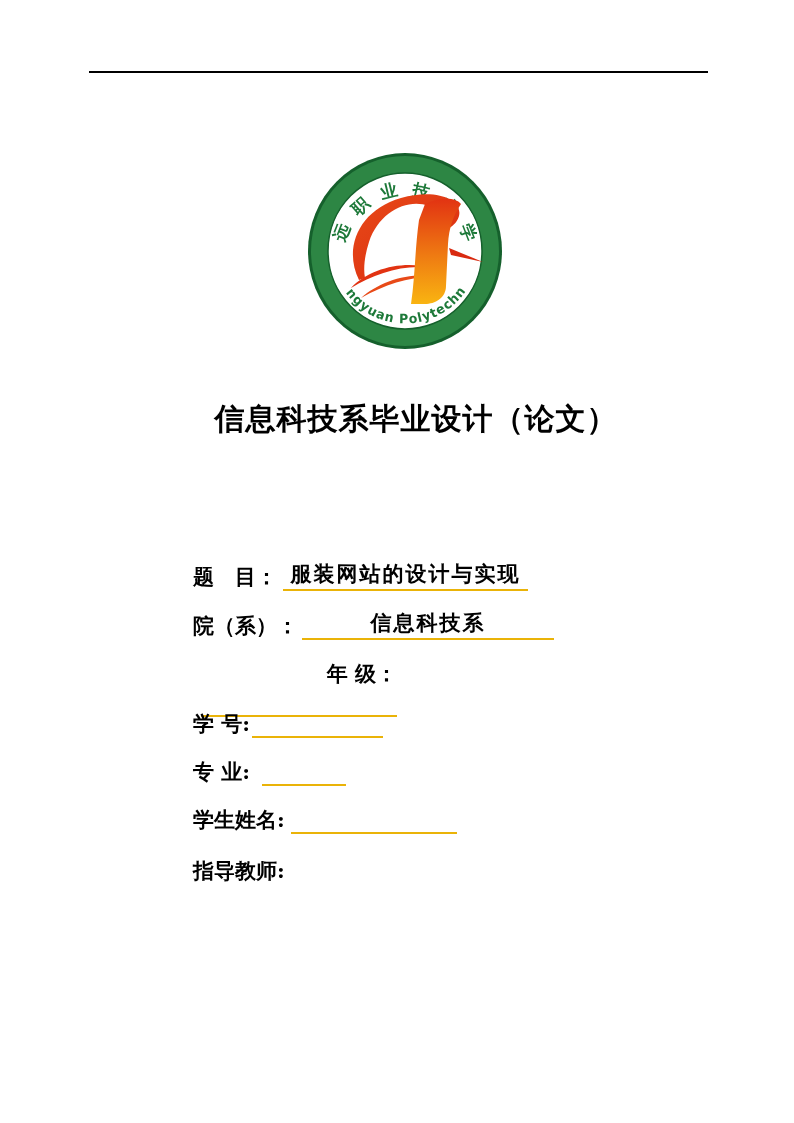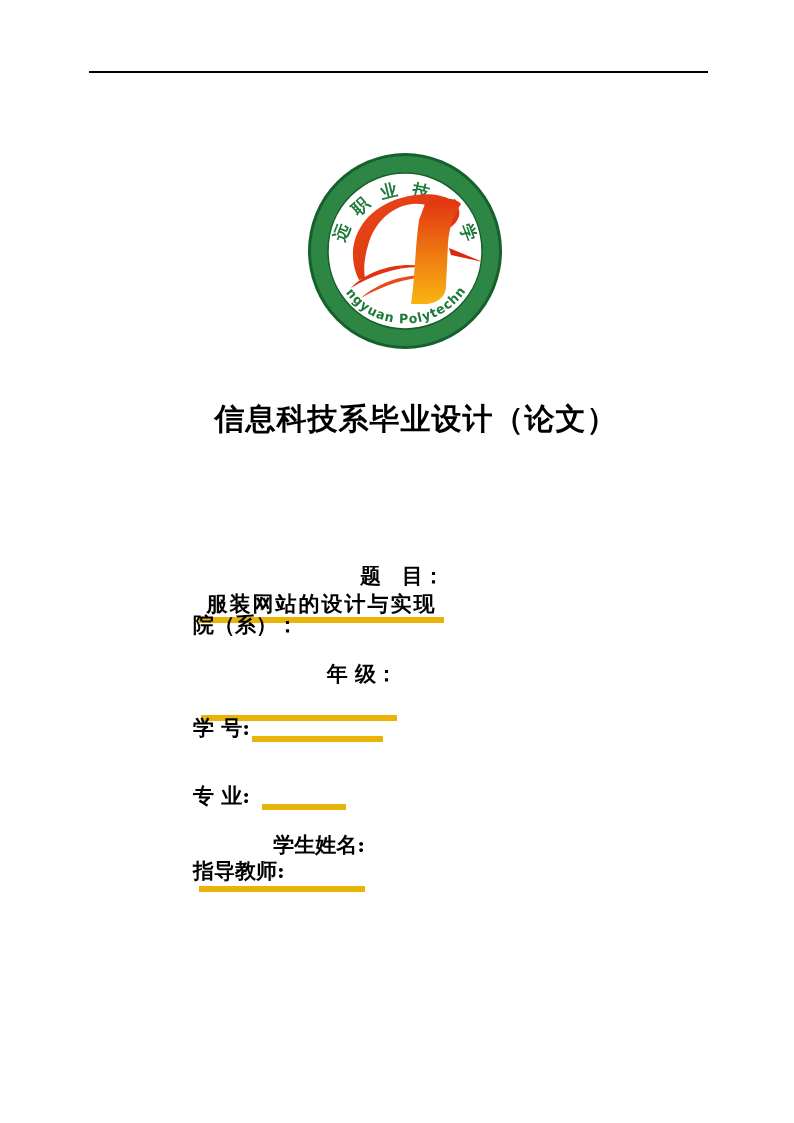--- a/index.html
+++ b/index.html
@@ -58,35 +58,35 @@
     white-space: nowrap;
   }
   .field-label {
     font-family: "DejaVu Serif", serif;
     font-size: 21px;
     font-weight: bold;
     line-height: 28px;
   }
   .fill-line {
     display: inline-block;
-    border-bottom: 6px solid #eab308;
+    border-bottom: 2px solid #eab308;
     text-align: center;
-    font-family: Liberation Sans, sans-serif;
+    font-family: Liberation Mono, monospace;
     font-size: 21px;
     font-weight: bold;
     line-height: 27px;
     height: 27px;
     overflow: visible;
   }
-  .row-1 { top: 562px; flex-direction: column; }
+  .row-1 { top: 562px; }
   .row-2 { top: 611px; }
   .row-3 { top: 660px; flex-direction: column; }
   .row-4 { top: 709px; text-align: right; }
-  .row-5 { top: 777px; }
-  .row-6 { top: 831px; flex-direction: column; }
+  .row-5 { top: 757px; }
+  .row-6 { top: 805px; }
   .row-7 { top: 857px; }
 
   .u-1 { width: 245px; margin-left: 6px;  letter-spacing: 2px; }
   .u-2 { width: 252px; margin-left: 4px;  letter-spacing: 2px; }
   .u-3 { width: 196px; margin-left: 8px; }
   .u-4 { width: 131px; margin-left: 2px; }
   .u-5 { width: 84px;  margin-left: 12px; }
   .u-6 { width: 166px; margin-left: 6px; }
   .u-7 { width: 240px; margin-left: 6px; letter-spacing: 8px; }
 </style>
@@ -137,20 +137,21 @@
 
 <div class="doc-title">信息科技系毕业设计（论文）</div>
 
 <div class="form-row row-1">
   <span class="field-label">题　目：</span>
   <span class="fill-line u-1">服装网站的设计与实现</span>
 </div>
 
 <div class="form-row row-2">
   <span class="field-label">院（系）：</span>
+  <span class="fill-line u-2">信息科技系</span>
 </div>
 
 <div class="form-row row-3">
   <span class="field-label">年 级：</span>
   <span class="fill-line u-3"></span>
 </div>
 
 <div class="form-row row-4">
   <span class="field-label">学 号:</span>
   <span class="fill-line u-4"></span>

